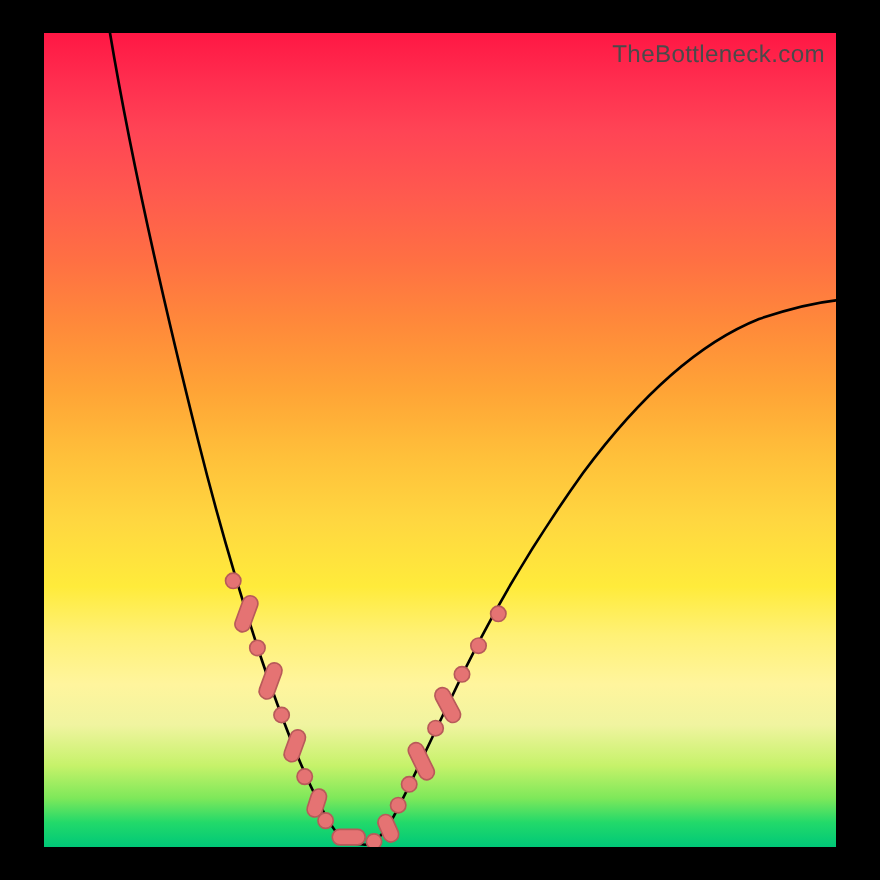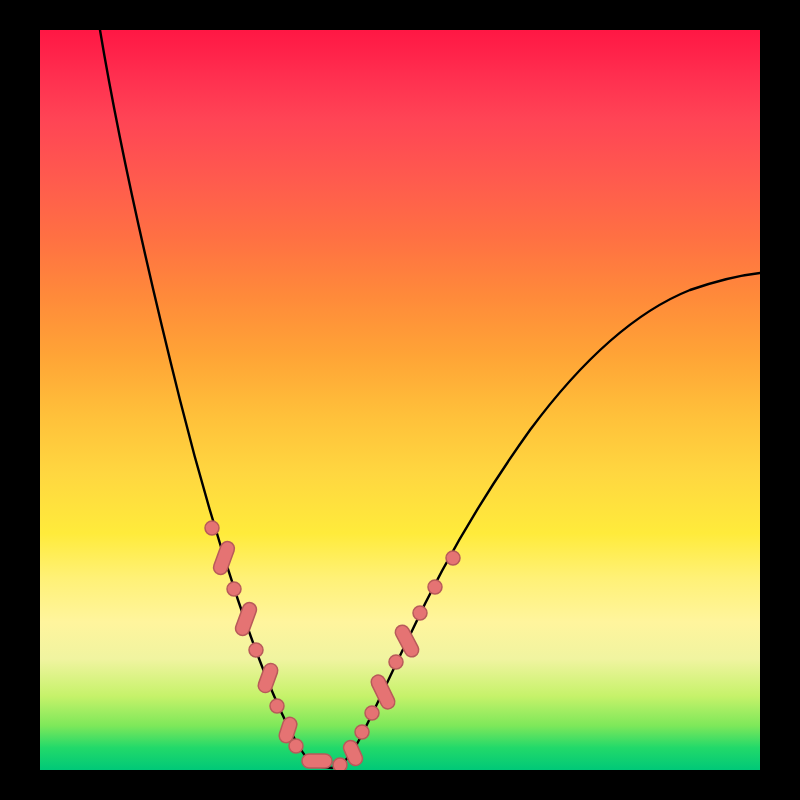--- a/index.html
+++ b/index.html
@@ -76,20 +76,21 @@
     stroke: #b85a5a;
     stroke-width: 1.5;
   }
 </style>
 </head>
 <body>
 
 <div class="frame">
   <div class="plot-area">
 
+    <div class="watermark">TheBottleneck.com</div>
 
     <svg class="curves" viewBox="0 0 720 740" preserveAspectRatio="none">
 
       <path class="curve" d="M 60 0
                C 80 120, 110 250, 140 370
                C 160 450, 178 510, 198 570
                C 215 620, 232 665, 250 700
                C 258 716, 265 728, 274 736
                L 292 738
                C 300 737, 309 729, 318 712

